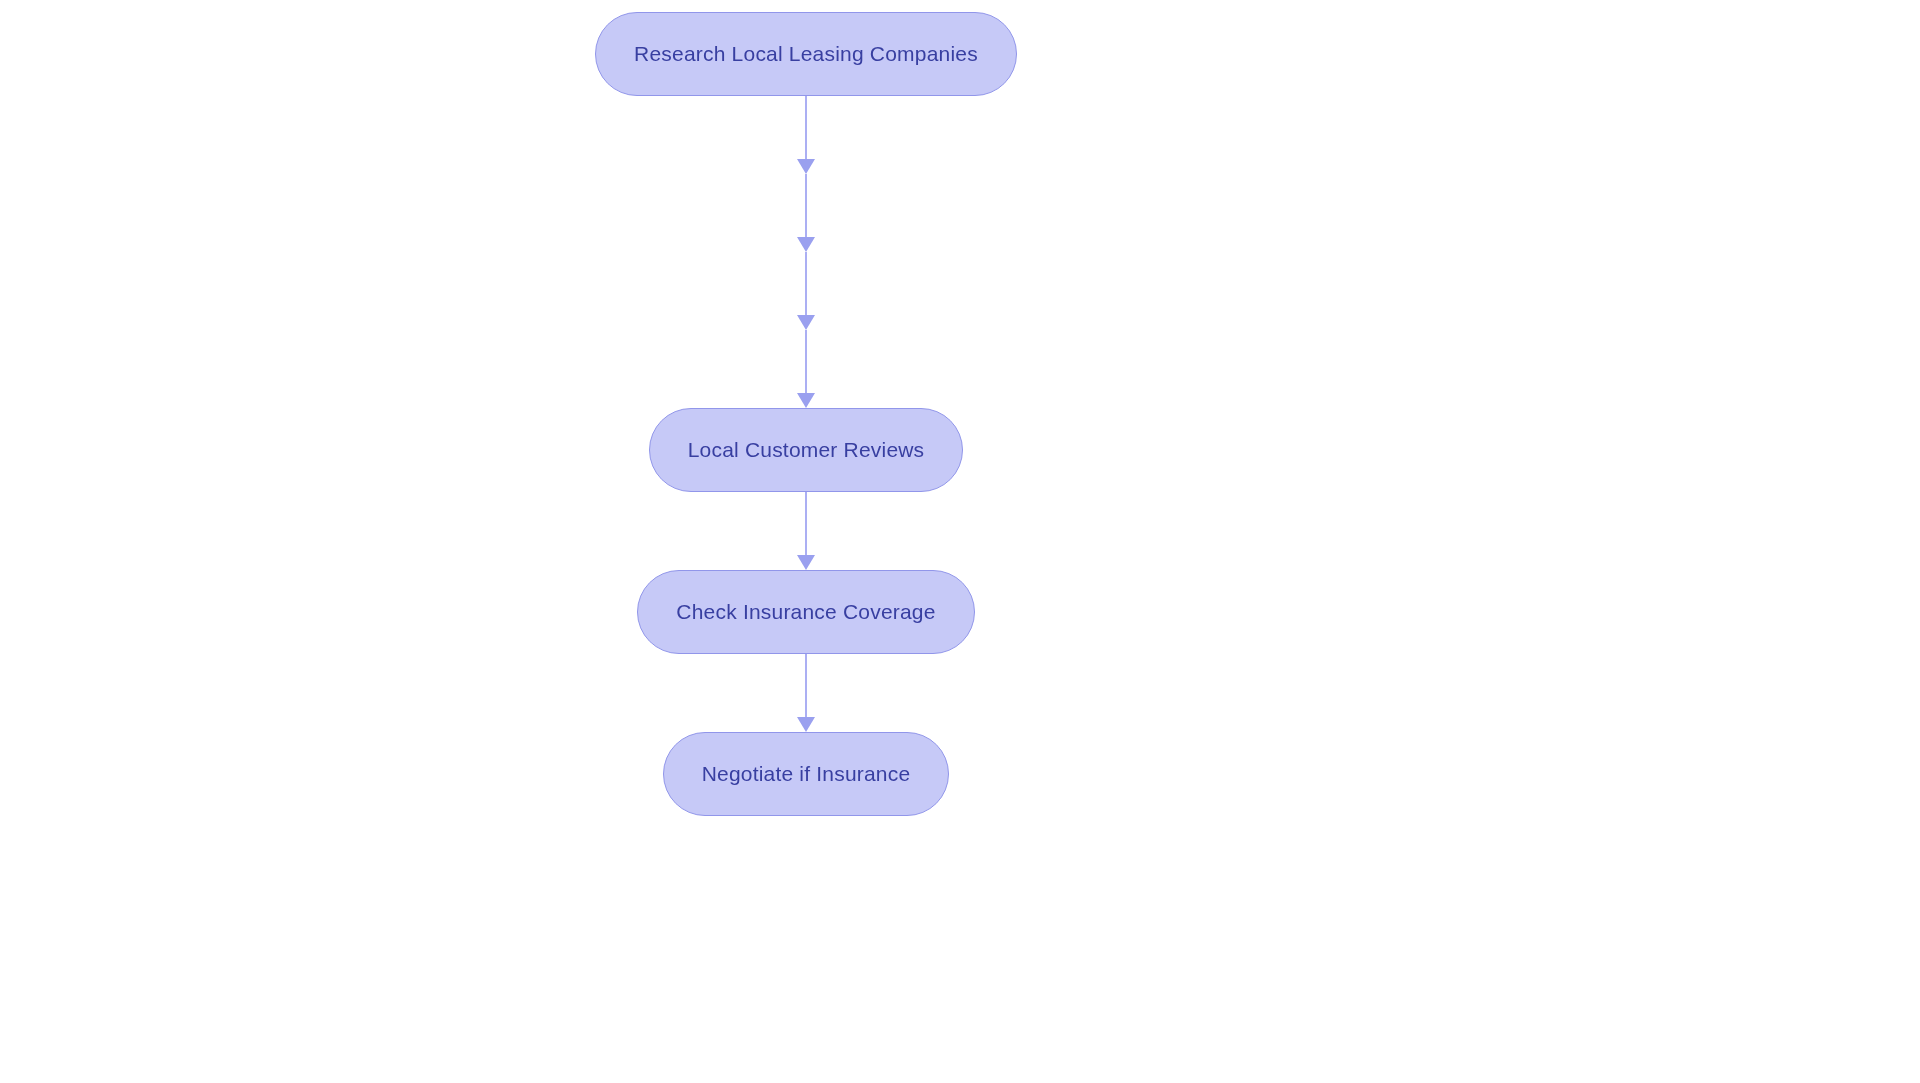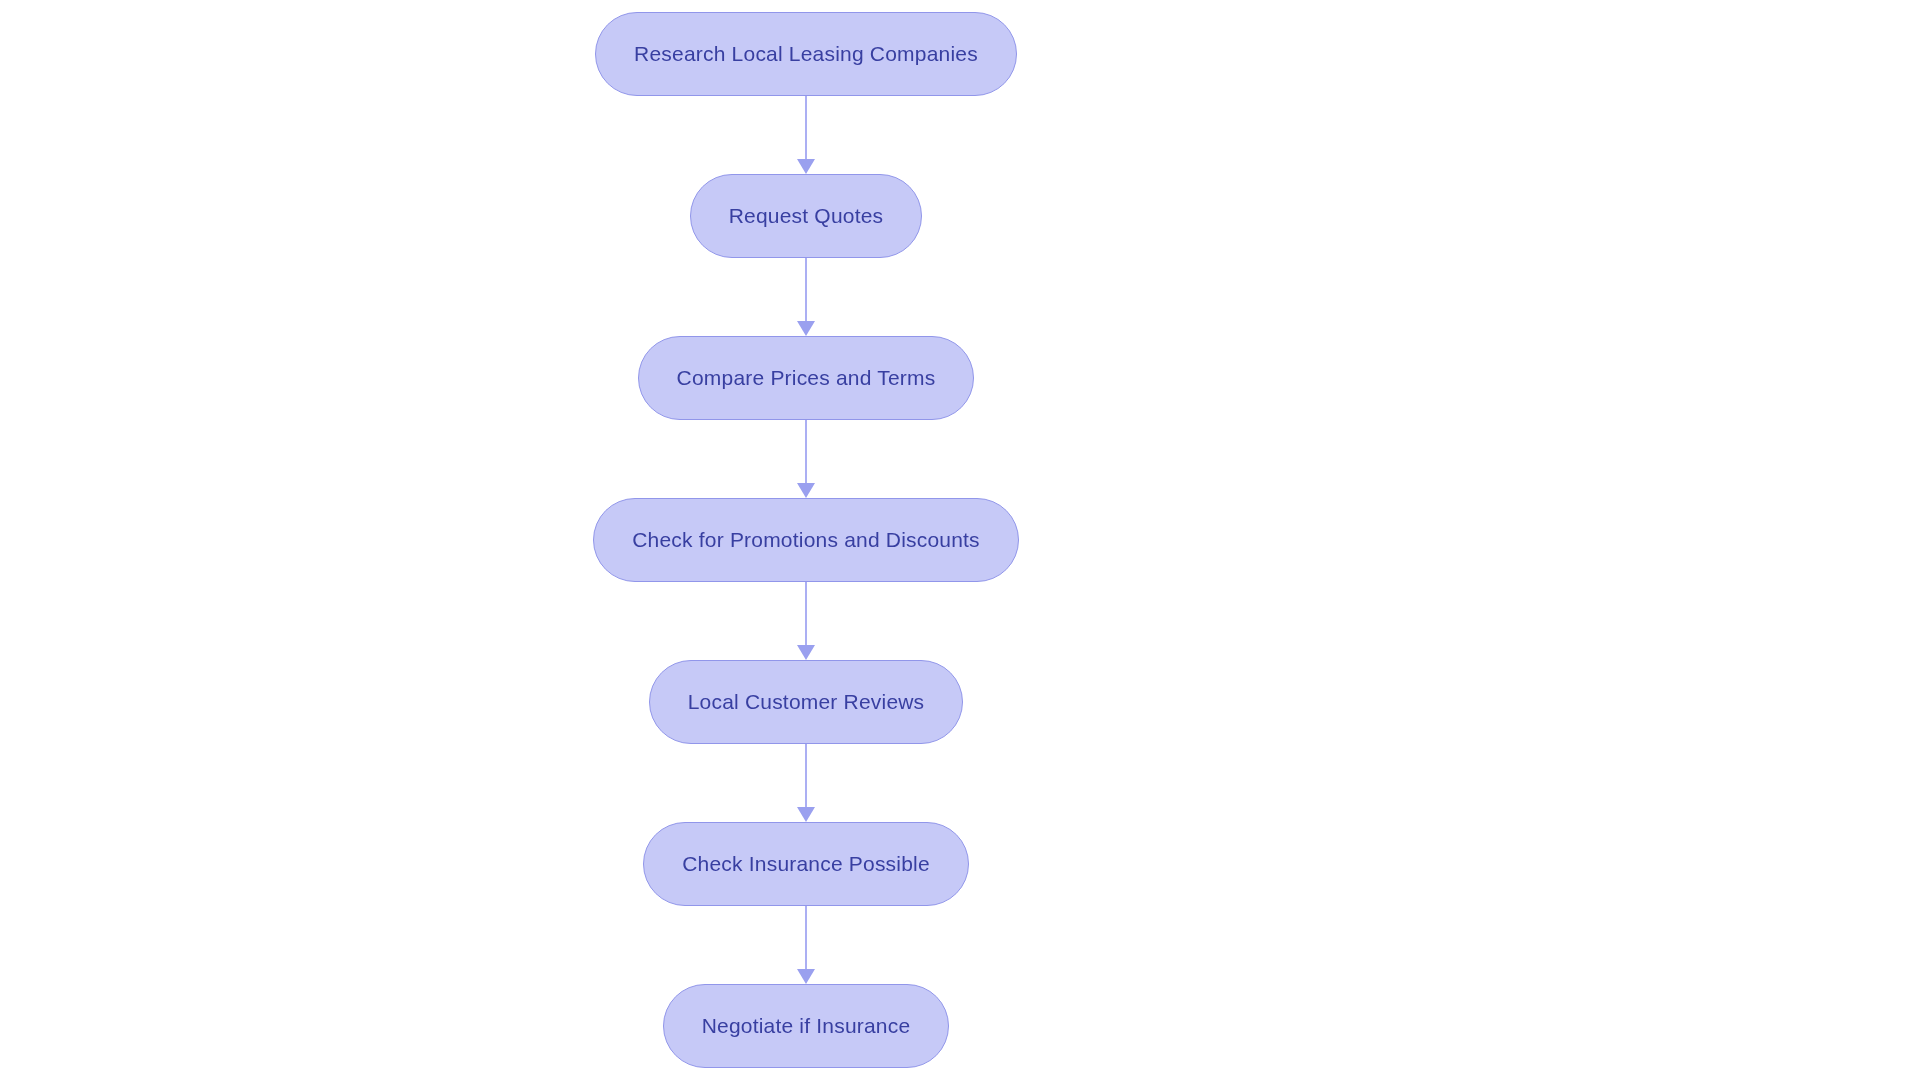--- a/index.html
+++ b/index.html
@@ -76,58 +76,49 @@
 
     <div class="node">
       <span>Research Local Leasing Companies</span>
     </div>
 
     <div class="connector">
       <div class="line"></div>
       <div class="head"></div>
     </div>
 
-    <div class="node">
-      <span>Request Quotes</span>
-    </div>
 
     <div class="connector">
       <div class="line"></div>
       <div class="head"></div>
     </div>
 
-    <div class="node">
-      <span>Compare Prices and Terms</span>
-    </div>
 
     <div class="connector">
       <div class="line"></div>
       <div class="head"></div>
     </div>
 
-    <div class="node">
-      <span>Check for Promotions and Discounts</span>
-    </div>
 
     <div class="connector">
       <div class="line"></div>
       <div class="head"></div>
     </div>
 
     <div class="node">
       <span>Local Customer Reviews</span>
     </div>
 
     <div class="connector">
       <div class="line"></div>
       <div class="head"></div>
     </div>
 
     <div class="node">
-      <span>Check Insurance Possible</span>
+      <span>Check Insurance Coverage</span>
     </div>
 
     <div class="connector">
       <div class="line"></div>
       <div class="head"></div>
     </div>
 
     <div class="node">
       <span>Negotiate if Insurance</span>
     </div>

